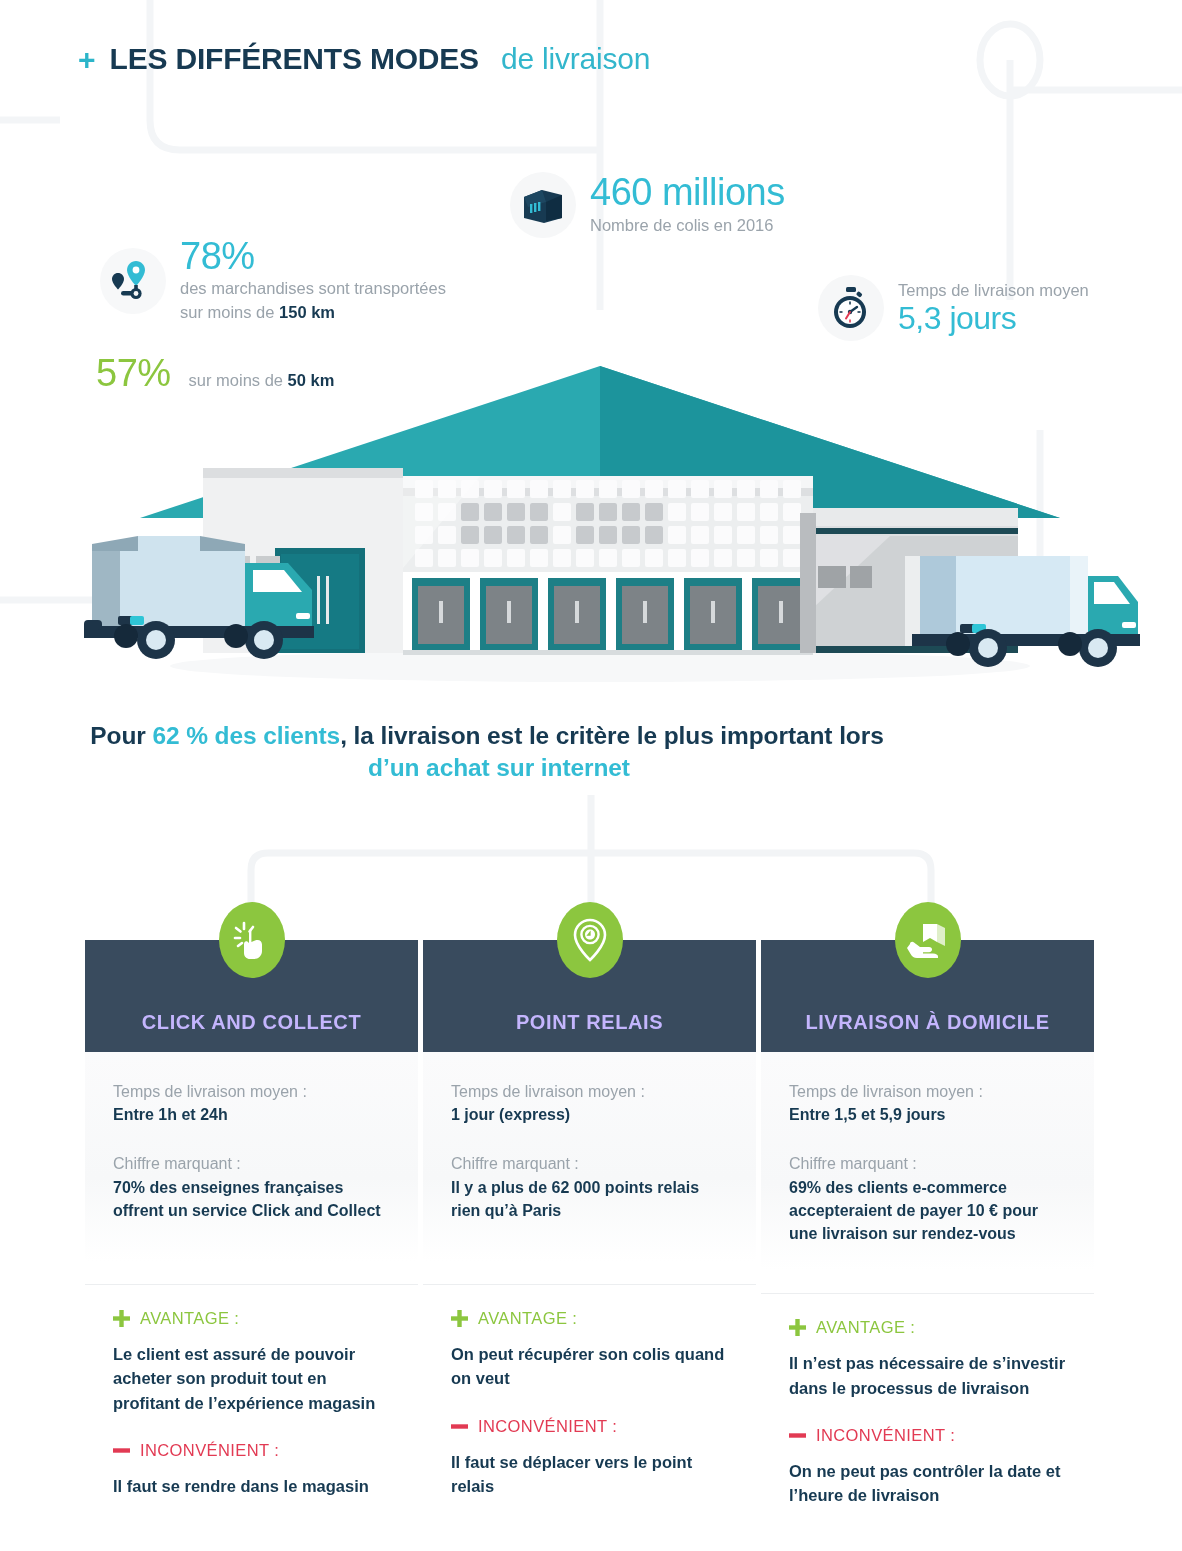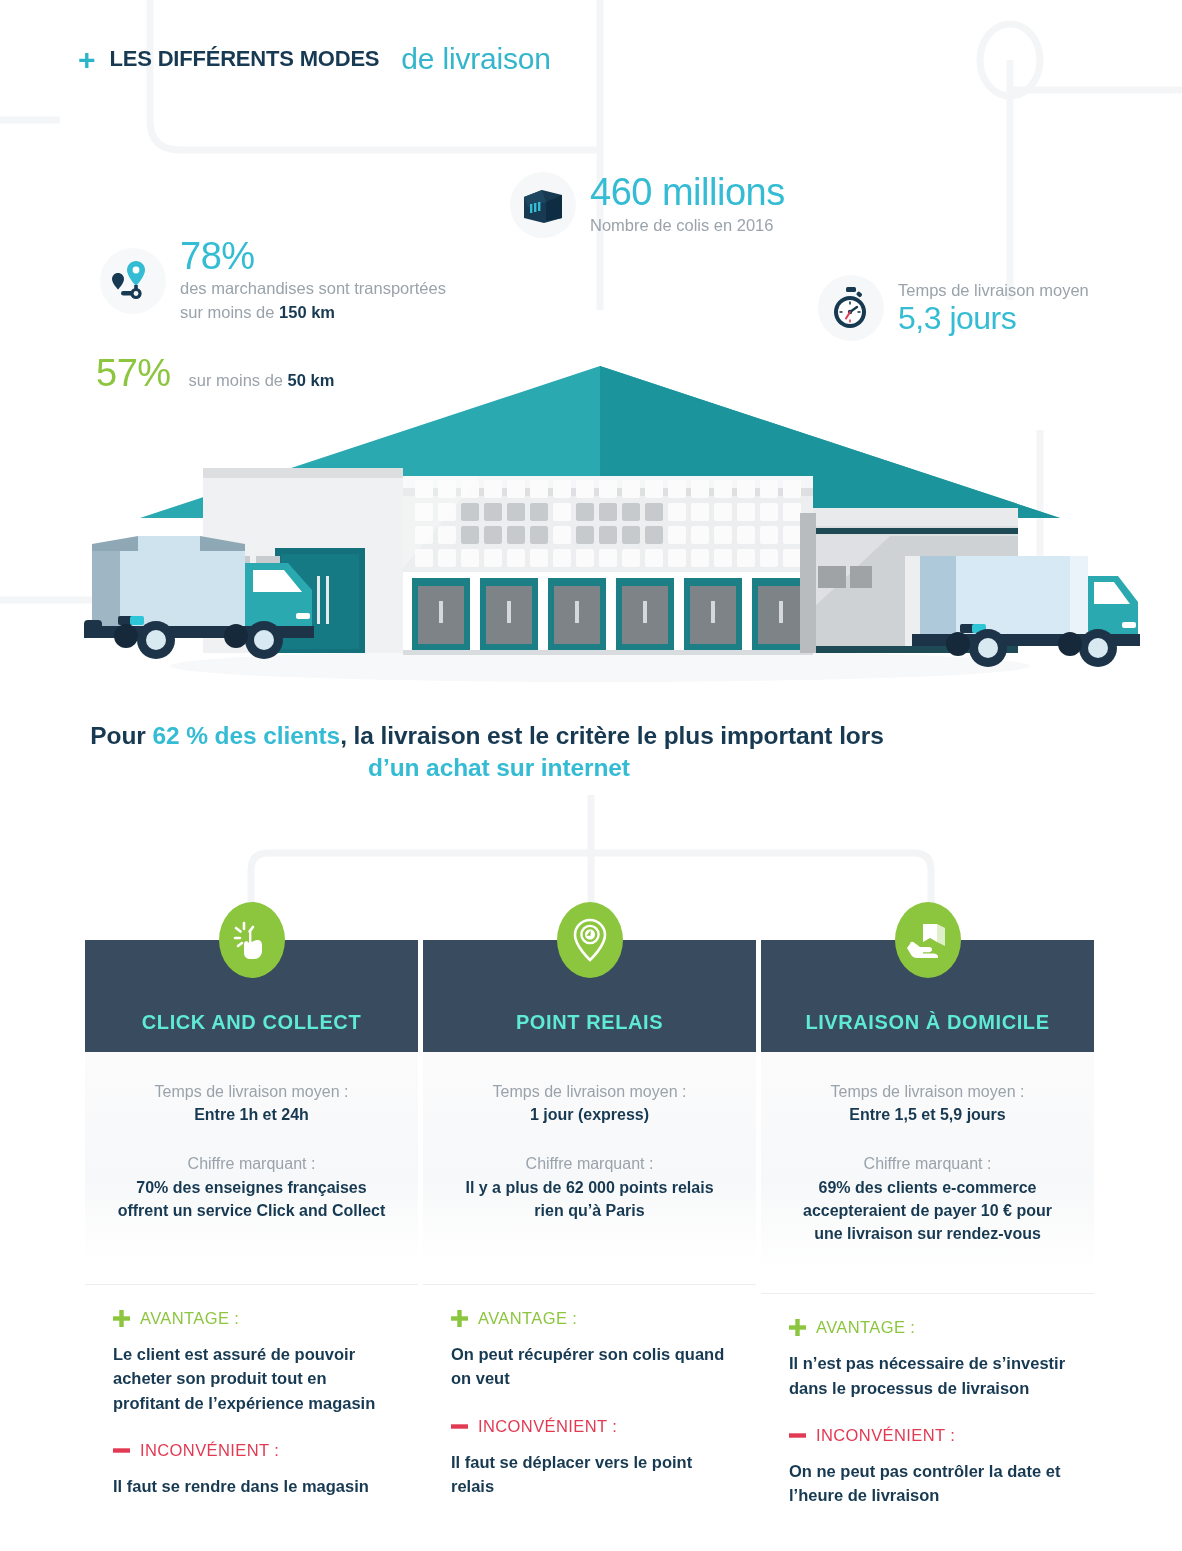--- a/index.html
+++ b/index.html
@@ -41,21 +41,21 @@
   #header .plus {
     color: #2cb5c9;
     font-size: 30px;
     font-weight: 700;
     line-height: 1;
     position: relative;
     top: 1px;
   }
   #header .title-strong {
     color: #173a52;
-    font-size: 22px;
+    font-size: 30px;
     font-weight: 700;
     letter-spacing: -0.2px;
   }
   #header .title-light {
     color: #33b6cc;
     font-size: 30px;
     font-weight: 400;
     letter-spacing: -0.2px;
     margin-left: 8px;
   }
@@ -154,21 +154,21 @@
 
   .col-head {
     height: 112px;
     background: #394b5e;
     display: flex;
     align-items: flex-end;
     justify-content: center;
     padding-bottom: 18px;
   }
   .col-head-label {
-    color: #5eead4;
+    color: #c4b5fd;
     font-size: 20px;
     font-weight: 700;
     letter-spacing: 0.6px;
     text-align: left;
   }
 
   .col-badge {
     position: absolute;
     top: -38px;
     left: 50%;
@@ -179,21 +179,20 @@
     display: flex;
     align-items: center;
     justify-content: center;
     z-index: 4;
   }
 
   .col-body {
     background: linear-gradient(to bottom, #fbfbfc 0%, #f7f8f9 60%, #ffffff 100%);
     padding: 28px 28px 26px 28px;
     min-height: 210px;
-    text-align: center;
   }
   .kv-label {
     font-size: 16px;
     color: #9aa3ab;
     line-height: 1.45;
   }
   .kv-value {
     font-size: 16px;
     color: #173a52;
     font-weight: 700;

